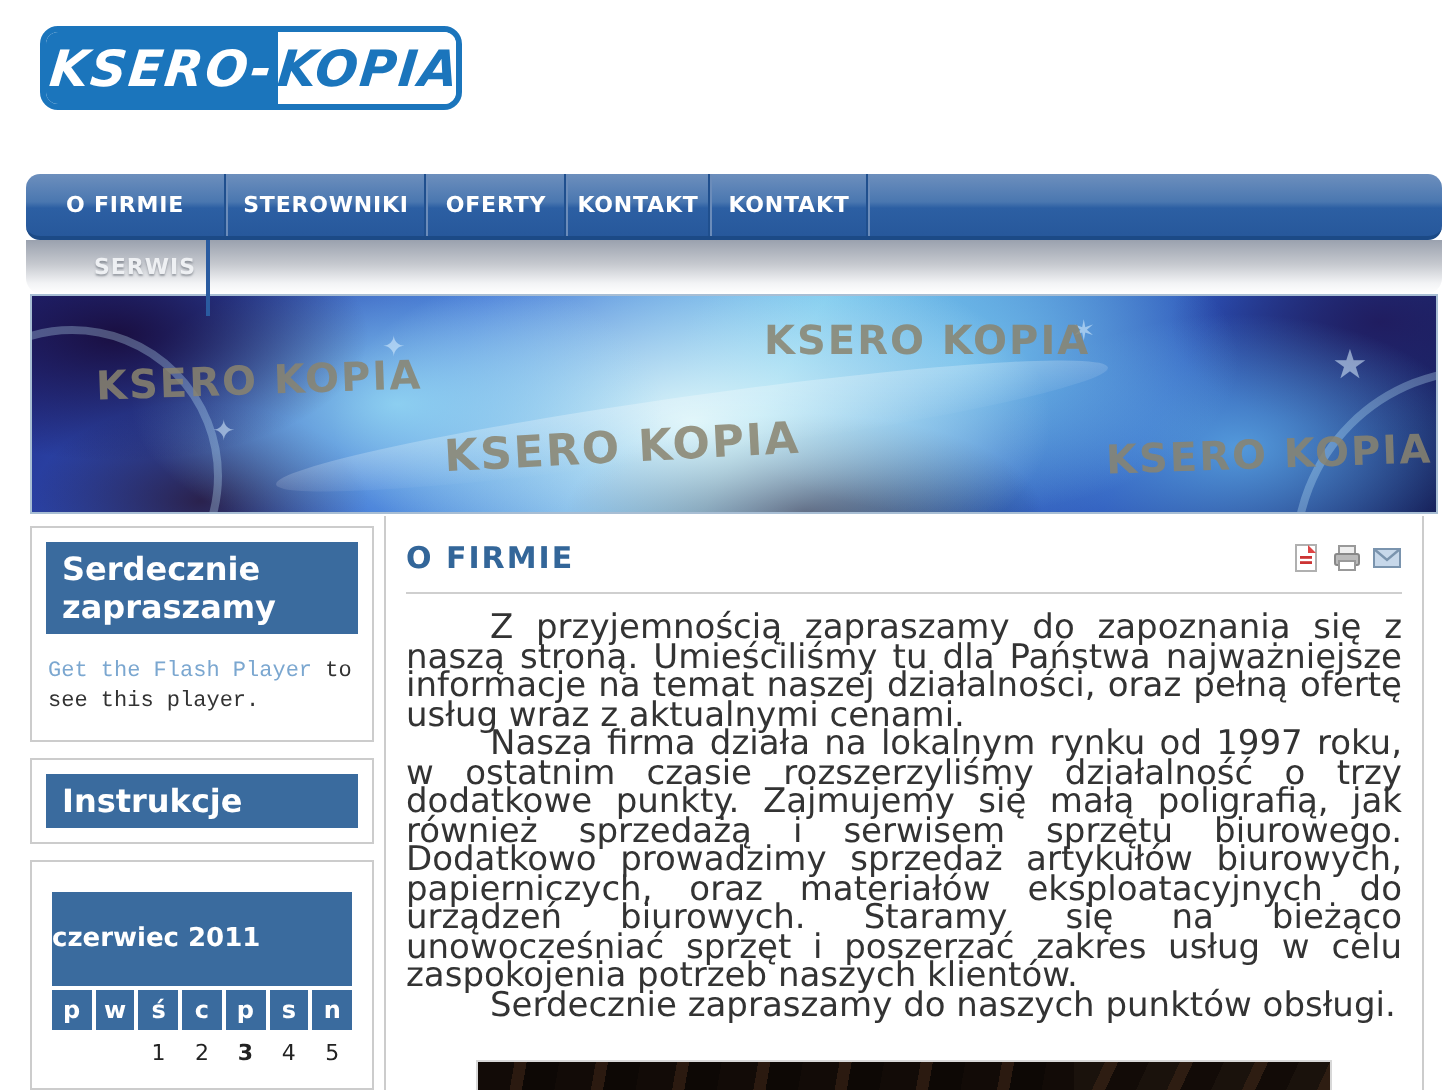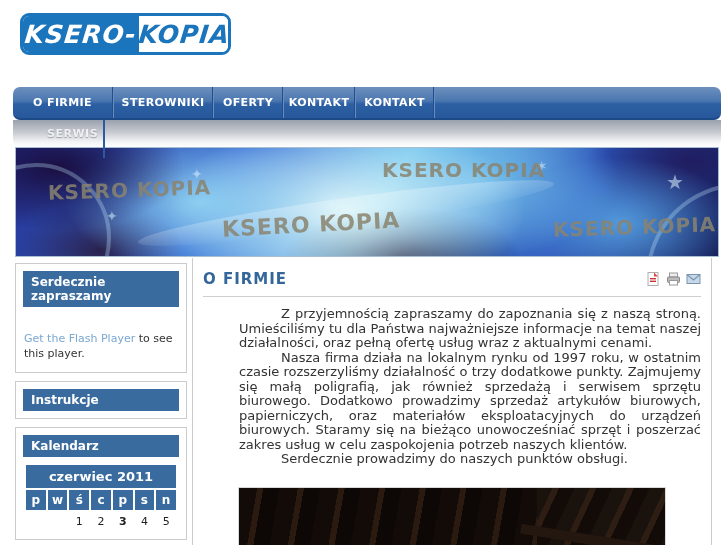--- a/index.html
+++ b/index.html
@@ -54,43 +54,43 @@
   .wm { position:absolute; color:rgba(138,132,110,0.85); font-weight:bold; font-size:20px; letter-spacing:1px; white-space:nowrap; }
   .wm1 { left:48px;  top:178px; transform:rotate(-2deg); }
   .wm2 { left:382px; top:158px; }
   .wm3 { left:222px; top:212px; font-size:22px; transform:rotate(-3deg); }
   .wm4 { left:553px; top:215px; transform:rotate(-2deg); } 
   .star { position:absolute; color:rgba(220,240,255,0.55); font-size:14px; }
 
   
   .sidebar { position:absolute; left:15px; top:263px; width:172px; }
   .side-box { border:1px solid #cccccc; background:#fff; margin-bottom:8px; padding:7px; }
-  .side-head { background:#3a6b9e; color:#ffffff; font-weight:bold; font-size:12px; padding:4px 8px; }
-  .side-body { padding:24px 1px 4px 1px; font-size:11px; color:#333; line-height:15px; }
+  .side-head { background:#3a6b9e; color:#ffffff; font-weight:bold; font-size:16px; padding:4px 8px; }
+  .side-body { padding:12px 1px 4px 1px; font-size:11px; color:#333; line-height:15px;font-family:Liberation Mono, monospace; }
   a.flash-link { color:#7ba7d0; text-decoration:none; cursor:pointer; }
   .instr-item { display:flex; align-items:center; padding:6px 0 2px 2px; font-size:11px; color:#333; cursor:pointer; }
   .instr-bar { width:4px; height:22px; background:#4a4a4a; margin-right:10px; flex:0 0 4px; }
 
   
   .cal-wrap { padding:8px 3px 0 3px; }
-  .cal-month { background:#3a6b9e; color:#fff; font-weight:bold; font-size:13px; text-align:center; padding:4px 0; margin-bottom:2px; }
+  .cal-month { background:#3a6b9e; color:#fff; font-weight:bold; font-size:13px; padding:16px 0; margin-bottom:2px; }
   .cal-grid { display:grid; grid-template-columns:repeat(7, 1fr); gap:2px; }
   .cal-h { background:#3a6b9e; color:#fff; font-weight:bold; font-size:12px; text-align:center; padding:3px 0; }
   .cal-d { background:#fff; color:#222; font-size:11px; text-align:center; padding:3px 0 4px 0; }
   .cal-d.today { font-weight:bold; }
 
   
   .main { position:absolute; left:192px; top:258px; width:520px; height:300px;
           border-left:1px solid #ccc; border-right:1px solid #ccc; background:#fff; padding:12px 10px 0 10px; }
   .main-head { display:flex; align-items:flex-start; justify-content:space-between; }
   .page-title { color:#336699; font-weight:bold; font-size:15px; letter-spacing:1px; }
   .action-icons { display:flex; gap:5px; margin-top:2px; }
   .aicon { width:15px; height:14px; cursor:pointer; display:block; }
   .rule { border:none; border-top:1px solid #cfcfcf; margin:8px 0 10px 0; }
-  .para { font-size:13px; color:#333; line-height:14.5px; text-align:justify; text-indent:42px;margin-left:36px; }
+  .para { font-size:17px; color:#333; line-height:14.5px; text-align:justify; text-indent:42px; }
 
   
   .photo { position:relative; width:428px; height:170px; margin:20px auto 0 auto; border:1px solid #d8d8d8;
            background:#16100b; overflow:hidden; }
   .ph-roof { position:absolute; left:0; top:0; width:100%; height:46%;
              background:repeating-linear-gradient(100deg, #120b07 0 18px, #2b1a10 18px 24px, #0d0805 24px 40px); }
   .ph-eave { position:absolute; left:0; top:40%; width:72%; height:13%;
              background:linear-gradient(#3c2818, #24150c); box-shadow:0 2px 3px rgba(0,0,0,0.5); }
   .ph-right { position:absolute; right:0; top:0; width:30%; height:100%;
               background:repeating-linear-gradient(115deg, #1a120c 0 14px, #2e1d12 14px 20px, #120b07 20px 34px); }
@@ -143,21 +143,20 @@
     <div class="side-box">
       <div class="side-head">Serdecznie zapraszamy</div>
       <div class="side-body"><a class="flash-link">Get the Flash Player</a><span> to see this player.</span></div>
     </div>
 
     <div class="side-box">
       <div class="side-head">Instrukcje</div>
     </div>
 
     <div class="side-box">
-      <div class="side-head">Kalendarz</div>
       <div class="cal-wrap">
         <div class="cal-month">czerwiec 2011</div>
         <div class="cal-grid">
             <div class="cal-h">p</div>
             <div class="cal-h">w</div>
             <div class="cal-h">ś</div>
             <div class="cal-h">c</div>
             <div class="cal-h">p</div>
             <div class="cal-h">s</div>
             <div class="cal-h">n</div>
@@ -192,21 +191,21 @@
         <svg class="aicon" viewBox="0 0 15 14">
           <rect x="1" y="2.5" width="13" height="9" fill="#c7d8ea" stroke="#7a94ae" stroke-width="1"></rect>
           <path d="M1 2.5 L7.5 8 L14 2.5" fill="none" stroke="#7a94ae" stroke-width="1.2"></path>
         </svg>
       </div>
     </div>
     <hr class="rule">
 
     <p class="para">Z przyjemnością zapraszamy do zapoznania się z naszą stroną. Umieściliśmy tu dla Państwa najważniejsze informacje na temat naszej działalności, oraz pełną ofertę usług wraz z aktualnymi cenami.</p>
     <p class="para">Nasza firma działa na lokalnym rynku od 1997 roku, w ostatnim czasie rozszerzyliśmy działalność o trzy dodatkowe punkty. Zajmujemy się małą poligrafią, jak również sprzedażą i serwisem sprzętu biurowego. Dodatkowo prowadzimy sprzedaż artykułów biurowych, papierniczych, oraz materiałów eksploatacyjnych do urządzeń biurowych. Staramy się na bieżąco unowocześniać sprzęt i poszerzać zakres usług w celu zaspokojenia potrzeb naszych klientów.</p>
-    <p class="para">Serdecznie prowadzimy do naszych punktów obsługi.</p>
+    <p class="para">Serdecznie zapraszamy do naszych punktów obsługi.</p>
 
     <div class="photo">
       <div class="ph-roof"></div>
       <div class="ph-right"></div>
       <div class="ph-girder"></div>
 
       <div class="ph-eave"></div>
 
     </div>
   </div>

